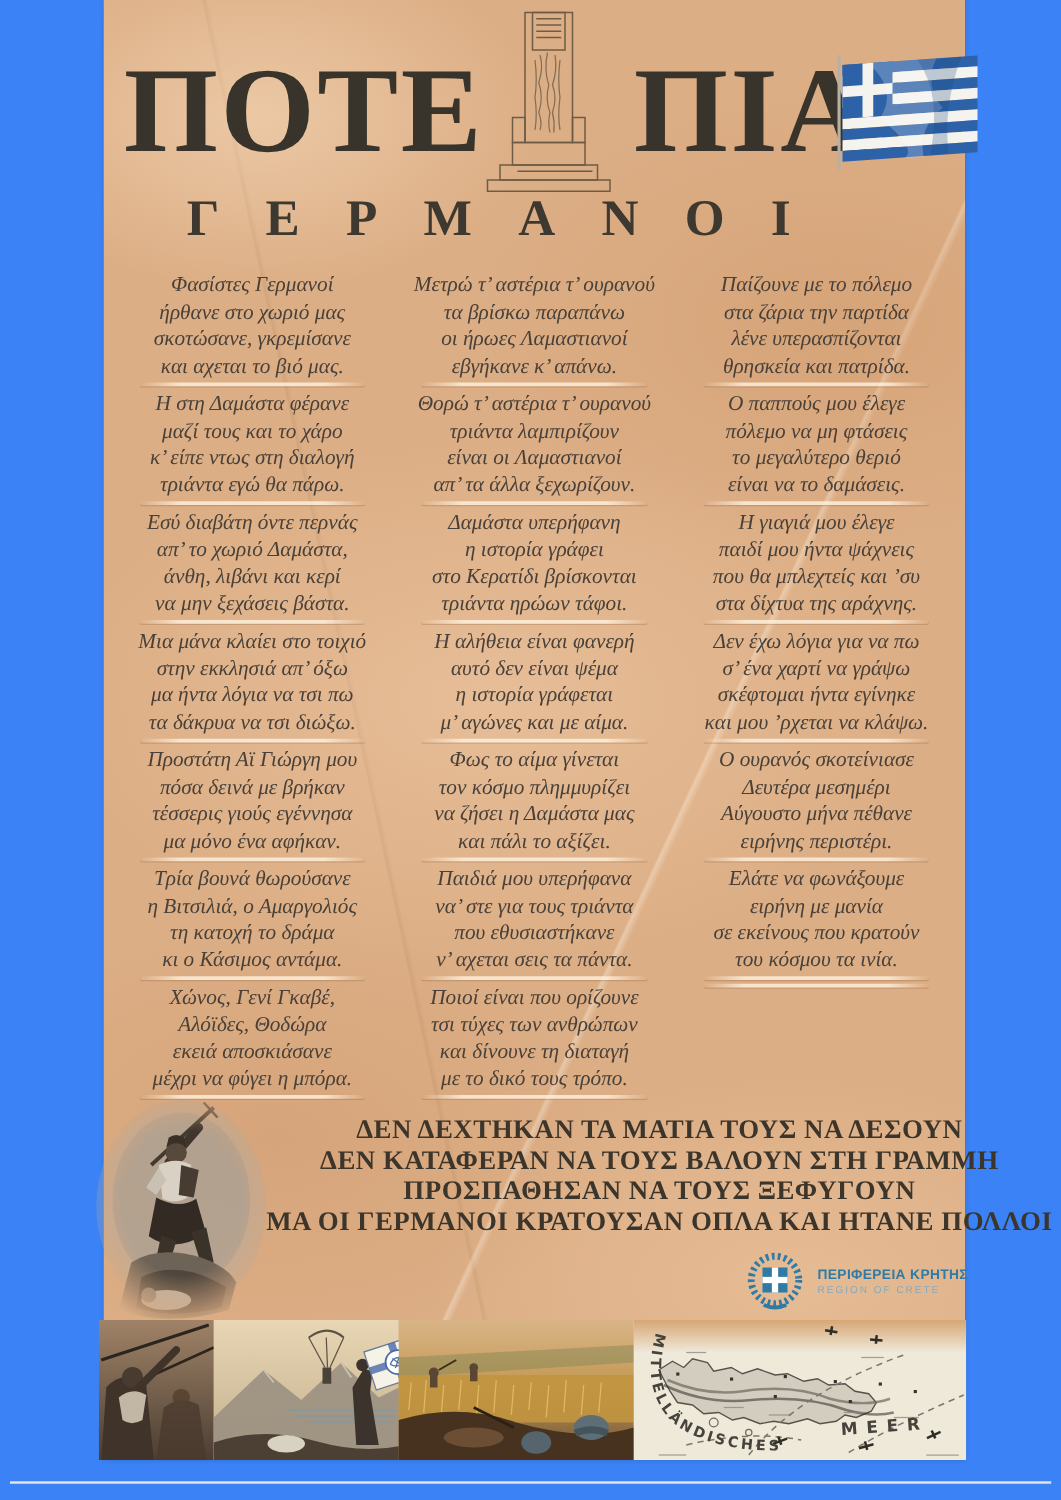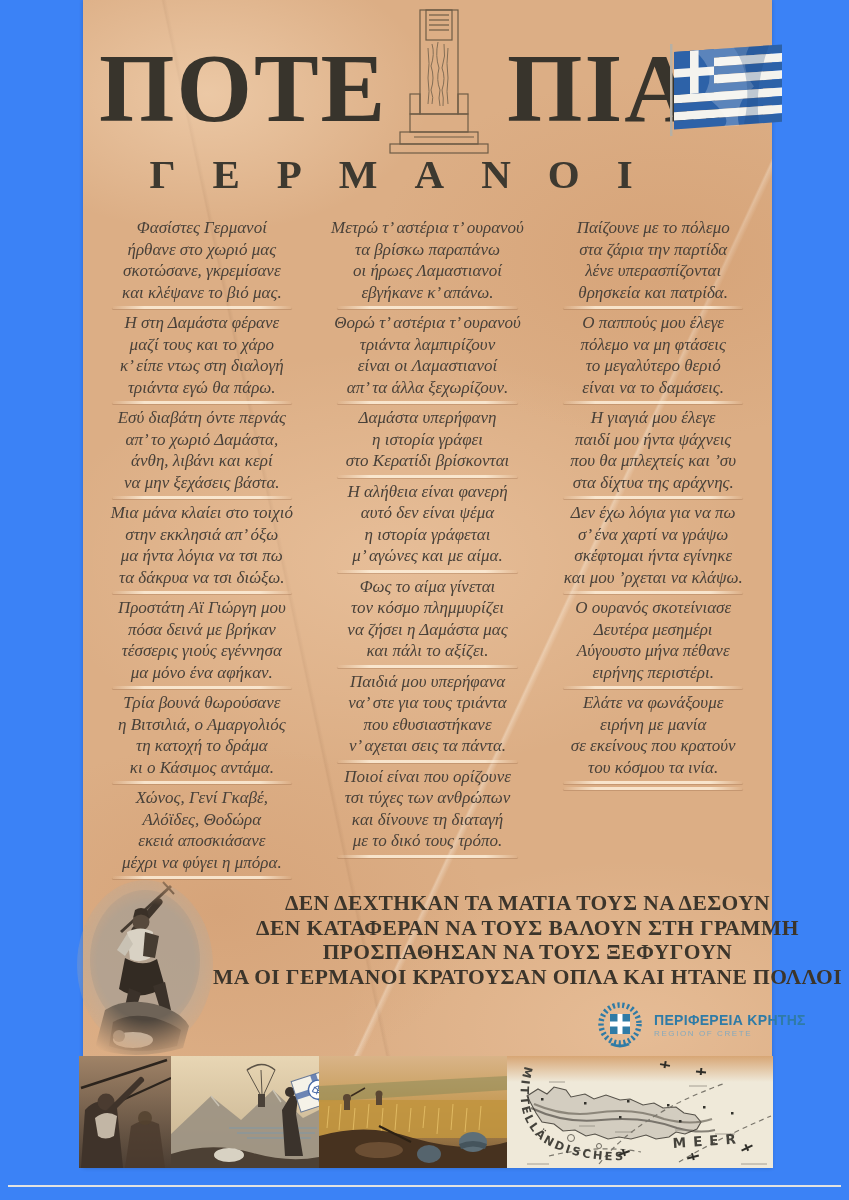--- a/index.html
+++ b/index.html
@@ -29,21 +29,21 @@
   .stanza-divider{height:3px;width:86%;margin:3px auto;border-radius:2px;
     background:linear-gradient(90deg, rgba(255,242,222,0), rgba(255,242,222,.8) 18%, rgba(255,242,222,.8) 82%, rgba(255,242,222,0));
     box-shadow:0 1px 0 rgba(140,95,60,.28);}
   .epilogue{position:absolute;left:130px;top:891px;text-align:center;}
   .ep-line{font-size:21.5px;line-height:24.5px;font-weight:700;color:#3c352b;letter-spacing:.4px;white-space:nowrap;}
   .fighter{position:absolute;left:-8px;top:880px;width:142px;height:182px;
     -webkit-mask-image:radial-gradient(ellipse 62% 58% at 50% 45%, #000 55%, transparent 98%);
     mask-image:radial-gradient(ellipse 62% 58% at 50% 45%, #000 55%, transparent 98%);}
   .logo{position:absolute;left:512px;top:1000px;display:flex;align-items:center;gap:9px;}
   .logo-icon{width:50px;height:50px;}
-  .logo-title{font-family:"Liberation Sans",sans-serif;font-weight:700;font-size:14px;color:#2f7ba6;letter-spacing:.3px;white-space:nowrap;}
+  .logo-title{font-family:"Liberation Sans",sans-serif;font-weight:700;font-size:11px;color:#2f7ba6;letter-spacing:.3px;white-space:nowrap;}
   .logo-sub{font-family:"Liberation Sans",sans-serif;font-size:8px;color:#85a9bd;letter-spacing:1.6px;margin-top:1px;}
   .strip{position:absolute;left:-4px;top:1056px;width:694px;height:112px;}
   .scanline{position:absolute;left:8px;top:1185px;width:833px;height:2px;background:#e3e3e1;}
 </style>
 </head>
 <body>
 
 <div class="page">
   <div class="poster">
 
@@ -98,21 +98,21 @@
     </svg>
 
     <div class="village">ΓΕΡΜΑΝΟΙ</div>
 
     <div class="columns">
       <div class="col">
           <div class="stanza">
             <div class="sline">Φασίστες Γερμανοί</div>
             <div class="sline">ήρθανε στο χωριό μας</div>
             <div class="sline">σκοτώσανε, γκρεμίσανε</div>
-            <div class="sline">και κλέψανε το βιό μας.</div>
+            <div class="sline">και αχεται το βιό μας.</div>
           </div>
           <div class="stanza-divider"></div>
           <div class="stanza">
             <div class="sline">Η στη Δαμάστα φέρανε</div>
             <div class="sline">μαζί τους και το χάρο</div>
             <div class="sline">κ’ είπε ντως στη διαλογή</div>
             <div class="sline">τριάντα εγώ θα πάρω.</div>
           </div>
           <div class="stanza-divider"></div>
           <div class="stanza">
@@ -163,20 +163,21 @@
             <div class="sline">Θορώ τ’ αστέρια τ’ ουρανού</div>
             <div class="sline">τριάντα λαμπιρίζουν</div>
             <div class="sline">είναι οι Λαμαστιανοί</div>
             <div class="sline">απ’ τα άλλα ξεχωρίζουν.</div>
           </div>
           <div class="stanza-divider"></div>
           <div class="stanza">
             <div class="sline">Δαμάστα υπερήφανη</div>
             <div class="sline">η ιστορία γράφει</div>
             <div class="sline">στο Κερατίδι βρίσκονται</div>
+            <div class="sline">τριάντα ηρώων τάφοι.</div>
           </div>
           <div class="stanza-divider"></div>
           <div class="stanza">
             <div class="sline">Η αλήθεια είναι φανερή</div>
             <div class="sline">αυτό δεν είναι ψέμα</div>
             <div class="sline">η ιστορία γράφεται</div>
             <div class="sline">μ’ αγώνες και με αίμα.</div>
           </div>
           <div class="stanza-divider"></div>
           <div class="stanza">

